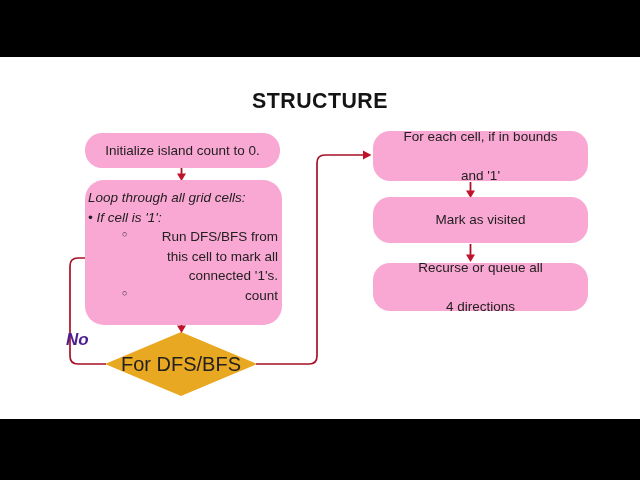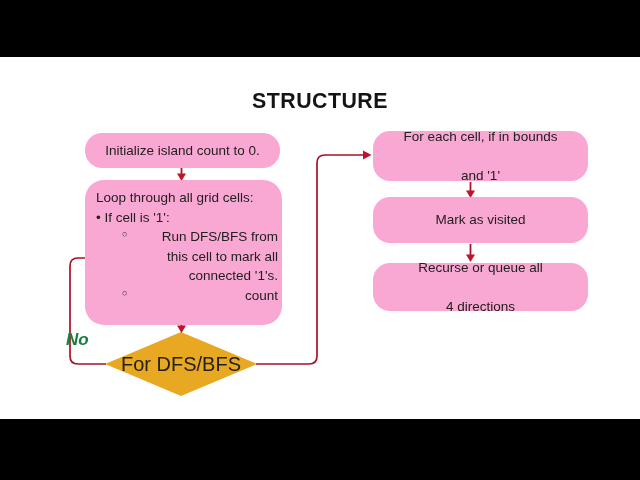--- a/index.html
+++ b/index.html
@@ -25,36 +25,36 @@
     font-size:13.5px;line-height:19.5px;color:#232020;text-align:center;
   }
   .node-init{left:85px;top:133px;width:195px;height:35px;}
   .node-loop{left:85px;top:180px;width:197px;height:145px;border-radius:19px;
     justify-content:flex-start;padding:8px 0 0 0;box-sizing:border-box;text-align:left;}
   .node-r{left:373px;width:215px;gap:20px;}
   .node-r1{top:131px;height:50px;}
   .node-r2{top:197px;height:46px;}
   .node-r3{top:263px;height:48px;}
 
-  .loop-line{display:block;width:100%;padding-left:11px;box-sizing:border-box;}
+  .loop-line{display:block;width:100%;padding-left:3px;box-sizing:border-box;font-style:italic;}
   .loop-sub{position:relative;width:100%;}
   .loop-sub .sub-bullet{
     position:absolute;left:37px;top:3px;font-size:9px;line-height:9px;color:#2a2624;
   }
   .loop-sub .sub-text{display:block;text-align:right;padding-left:26px;padding-right:4px;}
   .loop-sub .sub-text span{display:block;}
 
   .decision-label{
     position:absolute;left:105px;top:332px;width:152px;height:64px;
     display:flex;align-items:center;justify-content:center;
     font-size:20px;color:#232020;
   }
   .no-label{
     position:absolute;left:66px;top:330px;width:40px;
-    font-size:17px;font-weight:bold;font-style:italic;color:#15803d;
+    font-size:17px;font-weight:bold;font-style:italic;color:#4c1d95;
   }
   .rbox-line{display:block;}
 </style>
 </head>
 <body>
 
 <div class="stage">
 
   <div class="letterbox top"></div>
   <div class="letterbox bottom"></div>

